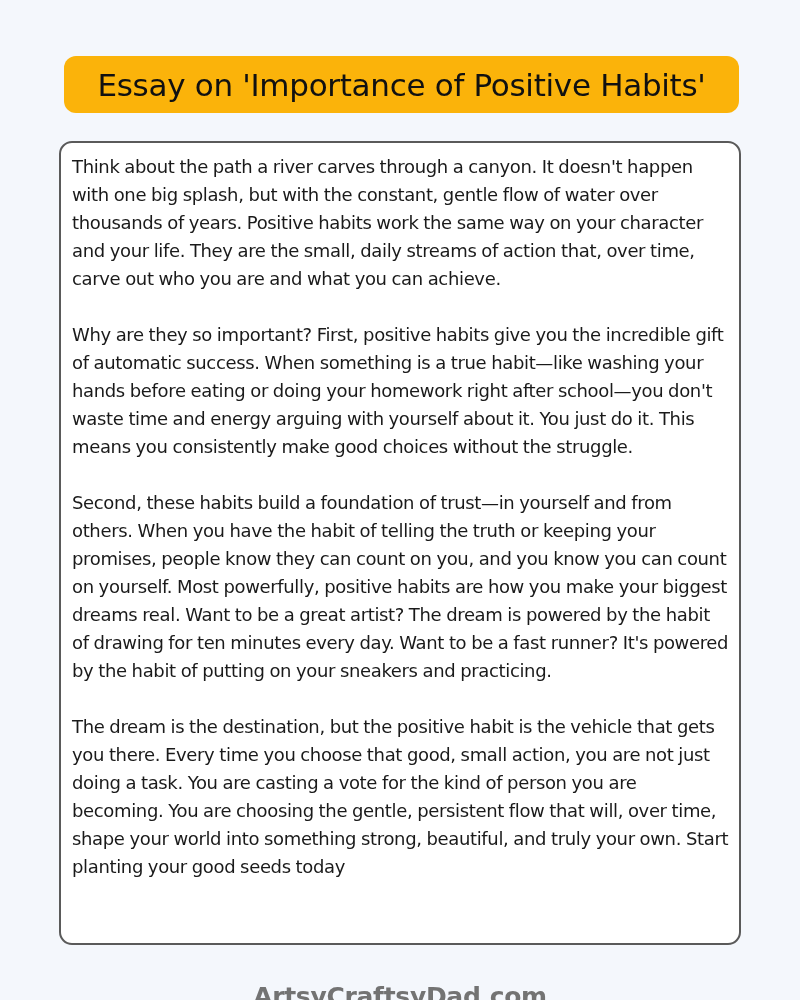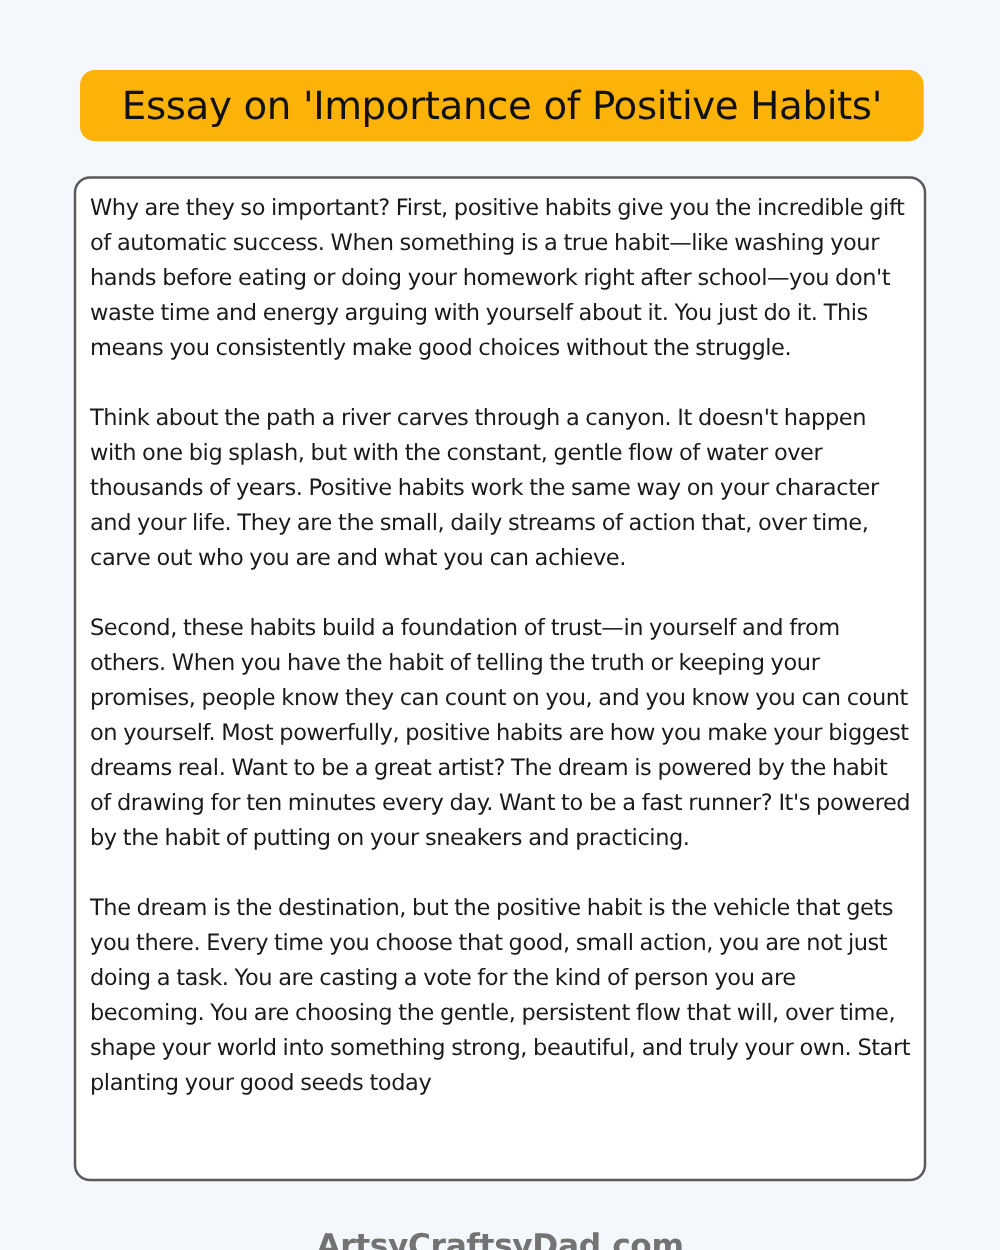--- a/index.html
+++ b/index.html
@@ -73,19 +73,19 @@
     }
   </style>
 </head>
 <body>
 
 <div class="title-badge">
   <span class="title-text">Essay on 'Importance of Positive Habits'</span>
 </div>
 
 <div class="essay-box">
+  <p class="paragraph">Think about the path a river carves through a canyon. It doesn't happen with one big splash, but with the constant, gentle flow of water over thousands of years. Positive habits work the same way on your character and your life. They are the small, daily streams of action that, over time, carve out who you are and what you can achieve.</p>
   <p class="paragraph">Why are they so important? First, positive habits give you the incredible gift of automatic success. When something is a true habit—like washing your hands before eating or doing your homework right after school—you don't waste time and energy arguing with yourself about it. You just do it. This means you consistently make good choices without the struggle.</p>
-  <p class="paragraph">Think about the path a river carves through a canyon. It doesn't happen with one big splash, but with the constant, gentle flow of water over thousands of years. Positive habits work the same way on your character and your life. They are the small, daily streams of action that, over time, carve out who you are and what you can achieve.</p>
   <p class="paragraph">Second, these habits build a foundation of trust—in yourself and from others. When you have the habit of telling the truth or keeping your promises, people know they can count on you, and you know you can count on yourself. Most powerfully, positive habits are how you make your biggest dreams real. Want to be a great artist? The dream is powered by the habit of drawing for ten minutes every day. Want to be a fast runner? It's powered by the habit of putting on your sneakers and practicing.</p>
   <p class="paragraph">The dream is the destination, but the positive habit is the vehicle that gets you there. Every time you choose that good, small action, you are not just doing a task. You are casting a vote for the kind of person you are becoming. You are choosing the gentle, persistent flow that will, over time, shape your world into something strong, beautiful, and truly your own. Start planting your good seeds today</p>
 </div>
 
 <div class="footer-brand">ArtsyCraftsyDad.com</div>
 
 </body></html>

